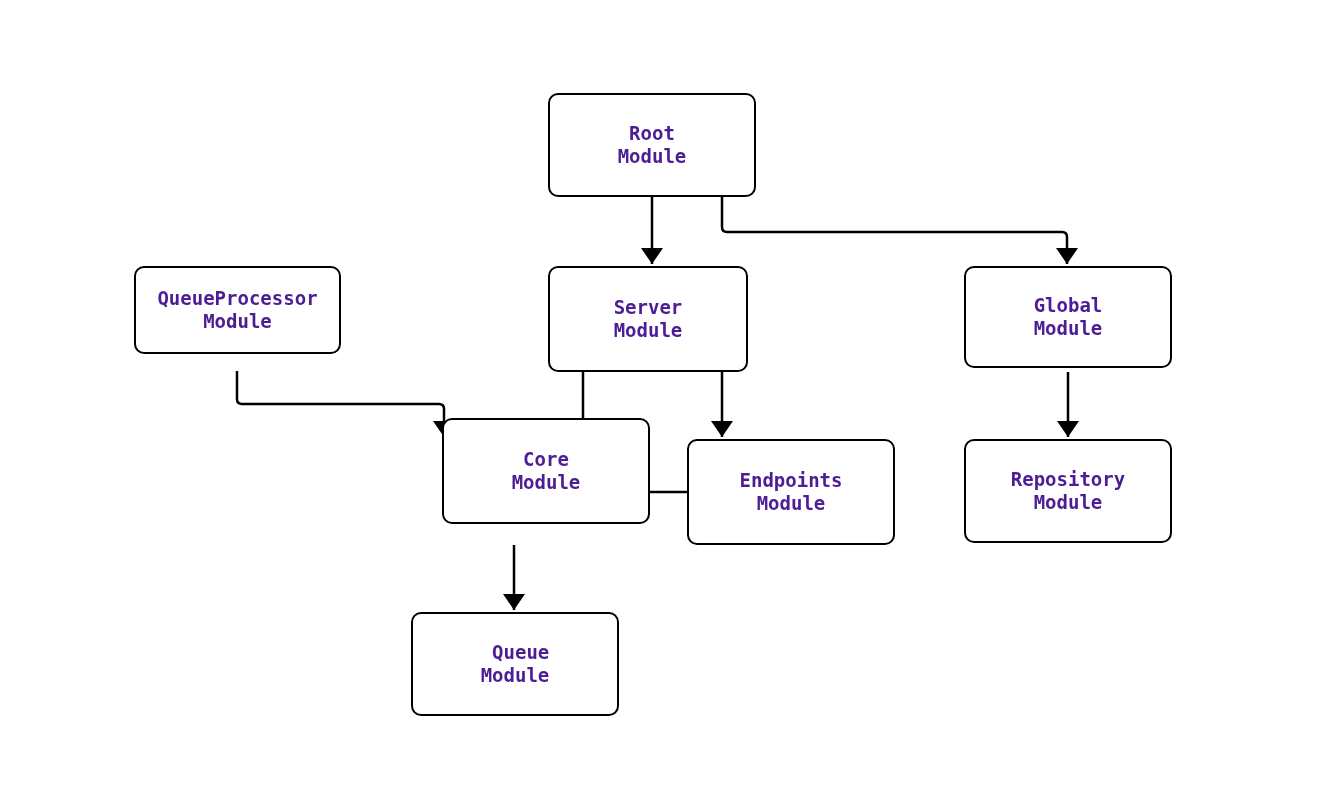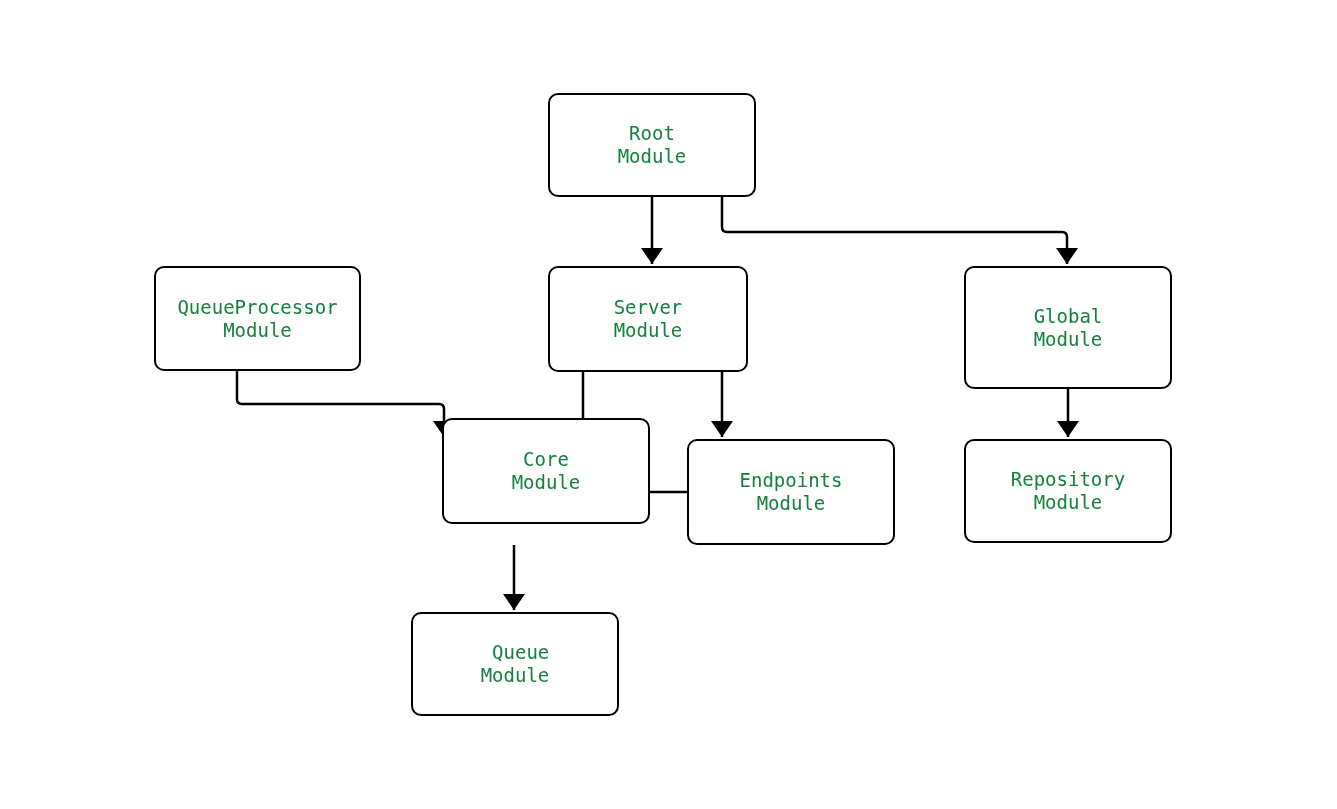--- a/index.html
+++ b/index.html
@@ -28,32 +28,32 @@
   .node {
     position: absolute;
     box-sizing: border-box;
     background: #ffffff;
     border: 2.5px solid #000000;
     border-radius: 10px;
     display: flex;
     align-items: center;
     justify-content: center;
     text-align: center;
-    color: #15803d;
-    font-weight: normal;
+    color: #4c1d95;
+    font-weight: bold;
     font-size: 19px;
     line-height: 23px;
   }
   .node .label {
     white-space: pre-line;
   }
   #n-root            { left: 548px; top:  93px; width: 208px; height: 104px; }
-  #n-queue-processor { left: 134px; top: 266px; width: 207px; height: 105px; margin-left: 20px; }
+  #n-queue-processor { left: 134px; top: 266px; width: 207px; height: 88px; }
   #n-server          { left: 548px; top: 266px; width: 200px; height: 106px; }
-  #n-global          { left: 964px; top: 266px; width: 208px; height: 123px; }
+  #n-global          { left: 964px; top: 266px; width: 208px; height: 102px; }
   #n-core            { left: 411px; top: 418px; width: 208px; height: 106px; margin-left: 31px; }
   #n-endpoints       { left: 687px; top: 439px; width: 208px; height: 106px; }
   #n-repository      { left: 964px; top: 439px; width: 208px; height: 104px; justify-content: center; }
   #n-queue           { left: 411px; top: 612px; width: 208px; height: 104px; text-align: right; }
 </style>
 </head>
 <body>
 
 <div class="canvas">
 

